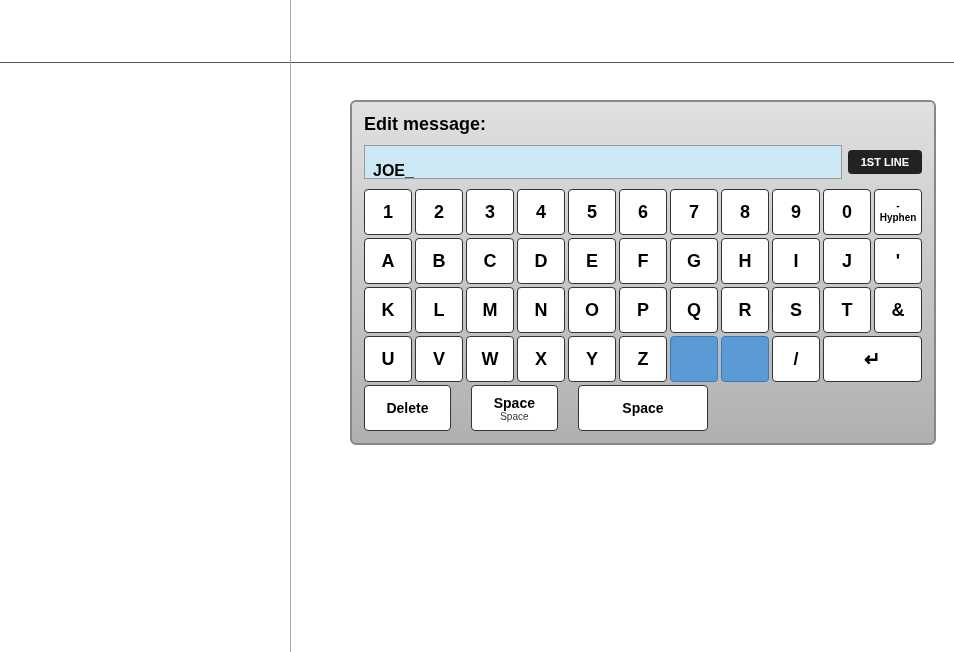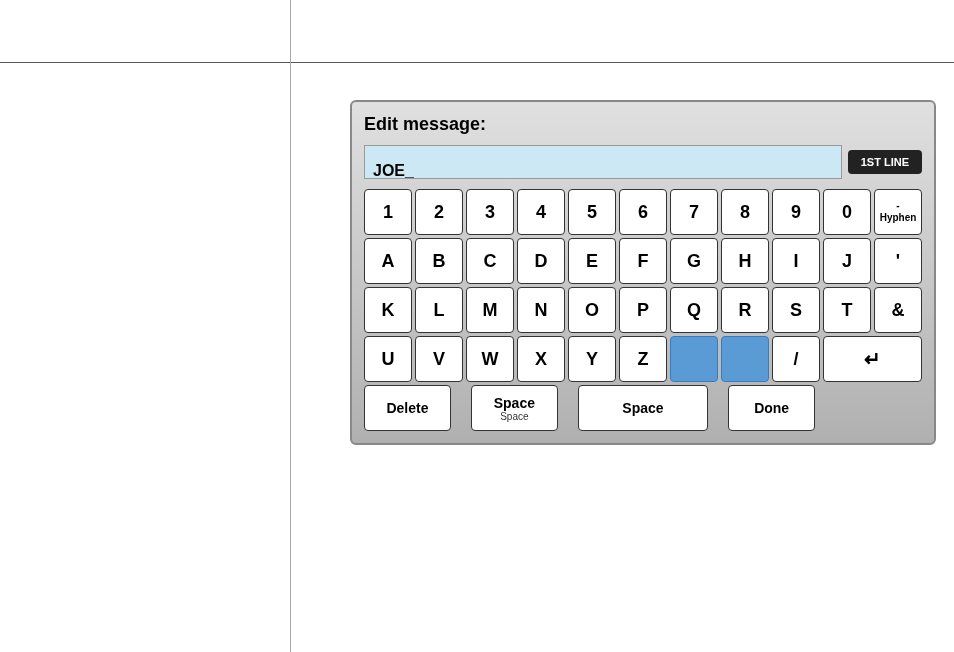--- a/index.html
+++ b/index.html
@@ -222,17 +222,14 @@
     <div class="action-key">
       <span>Delete</span>
     </div>
     <div class="action-key">
       <span>Space</span>
       <span class="sub-label">Space</span>
     </div>
     <div class="action-key">
       <span>Space</span>
     </div>
-    <div class="action-key">
-      <span>Done</span>
-    </div>
   </div>
 </div>
 
 </body></html>

